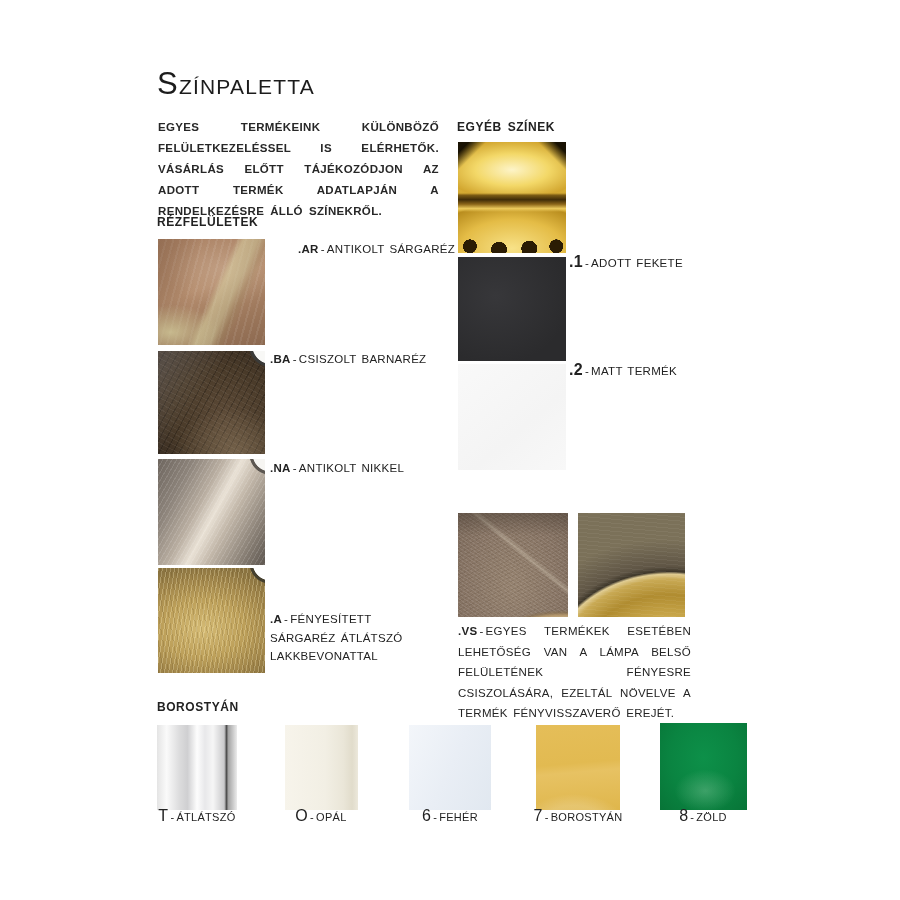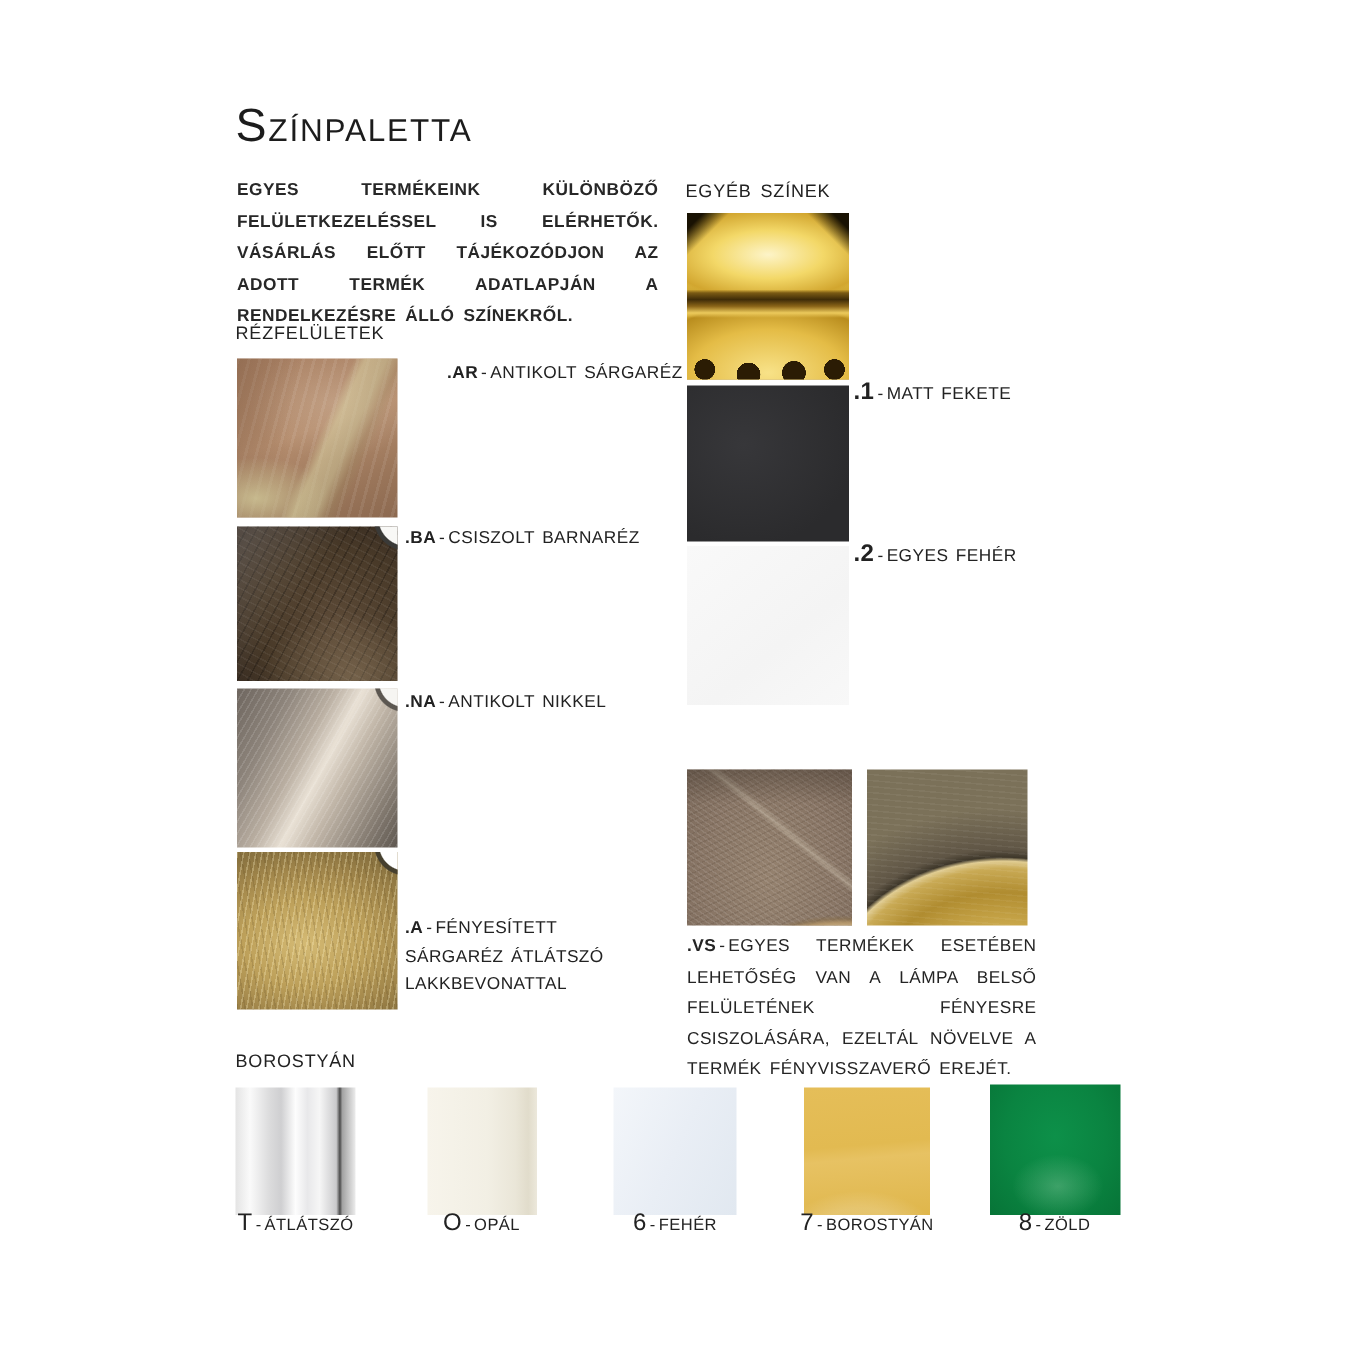--- a/index.html
+++ b/index.html
@@ -6,21 +6,21 @@
   .page{
     position:relative;width:900px;height:900px;background:#ffffff;overflow:hidden;
     font-family:"Liberation Sans","DejaVu Sans",sans-serif;color:#1e1e1e;
   }
   .abs{position:absolute;}
   
   .page-title{left:157px;top:66px;font-size:21px;letter-spacing:1.2px;color:#1c1c1c;white-space:nowrap;}
   .page-title .initial{font-size:31px;letter-spacing:1.2px;}
   .intro{left:158px;top:117px;width:281px;font-size:11.5px;font-weight:700;line-height:21px;
          letter-spacing:0.35px;word-spacing:2.5px;text-align:justify;color:#272727;}
-  .sec-head{font-size:12px;font-weight:400;letter-spacing:0.55px;word-spacing:2px;color:#222;white-space:nowrap;}
+  .sec-head{font-size:12px;font-weight:700;letter-spacing:0.55px;word-spacing:2px;color:#222;white-space:nowrap;}
   .item-label{font-size:11.5px;line-height:19px;letter-spacing:0.3px;word-spacing:1.5px;color:#222;}
   .item-label .code{font-weight:700;}
   .item-label .code-num{font-weight:700;font-size:16px;}
   .dash{padding:0 2px;}
   .two-line{width:167px;text-align:justify;line-height:20px;}
   .left-two-line{width:162px;line-height:18.5px;}
   .vs-text{left:458px;top:621px;width:233px;font-size:11.5px;line-height:20.5px;
            letter-spacing:0.3px;word-spacing:2px;text-align:justify;color:#242424;}
   .vs-text .code{font-weight:700;}
   .glass-label{top:807px;width:140px;text-align:center;font-size:11px;letter-spacing:0.3px;color:#222;white-space:nowrap;}
@@ -113,24 +113,24 @@
   <div class="abs item-label" style="left:270px;top:459px;"><span class="code">.NA</span><span class="dash">-</span><span>ANTIKOLT NIKKEL</span></div>
 
   <div class="sw tex-a" style="left:158px;top:568px;width:107px;height:105px;"></div>
   <div class="abs item-label left-two-line" style="left:270px;top:568px;margin-top:42px;"><span class="code">.A</span><span class="dash">-</span><span>FÉNYESÍTETT SÁRGARÉZ ÁTLÁTSZÓ LAKKBEVONATTAL</span></div>
 
   <div class="abs sec-head" style="left:457px;top:120px;">EGYÉB SZÍNEK</div>
 
   <div class="sw tex-v" style="left:458px;top:142px;width:108px;height:111px;"></div>
 
   <div class="sw tex-1" style="left:458px;top:257px;width:108px;height:104px;"></div>
-  <div class="abs item-label" style="left:569px;top:252px;"><span class="code-num">.1</span><span class="dash">-</span><span>MATT FEKETE</span></div>
+  <div class="abs item-label" style="left:569px;top:252px;"><span class="code-num">.1</span><span class="dash">-</span><span>ADOTT FEKETE</span></div>
 
   <div class="sw tex-2" style="left:458px;top:364px;width:108px;height:106px;"></div>
-  <div class="abs item-label" style="left:569px;top:360px;"><span class="code-num">.2</span><span class="dash">-</span><span>EGYES FEHÉR</span></div>
+  <div class="abs item-label" style="left:569px;top:360px;"><span class="code-num">.2</span><span class="dash">-</span><span>MATT TERMÉK</span></div>
 
   <div class="sw tex-vs1" style="left:458px;top:513px;width:110px;height:104px;"></div>
   <div class="sw tex-vs2" style="left:578px;top:513px;width:107px;height:104px;"></div>
   <div class="abs vs-text"><span class="code">.VS</span><span class="dash">-</span><span>EGYES TERMÉKEK ESETÉBEN LEHETŐSÉG VAN A LÁMPA BELSŐ FELÜLETÉNEK FÉNYESRE CSISZOLÁSÁRA, EZELTÁL NÖVELVE A TERMÉK FÉNYVISSZAVERŐ EREJÉT.</span></div>
 
   <div class="abs sec-head" style="left:157px;top:700px;">BOROSTYÁN</div>
 
   <div class="sw tex-t" style="left:157px;top:725px;width:80px;height:85px;"></div>
   <div class="sw tex-o" style="left:285px;top:725px;width:73px;height:85px;"></div>
   <div class="sw tex-6" style="left:409px;top:725px;width:82px;height:85px;"></div>

